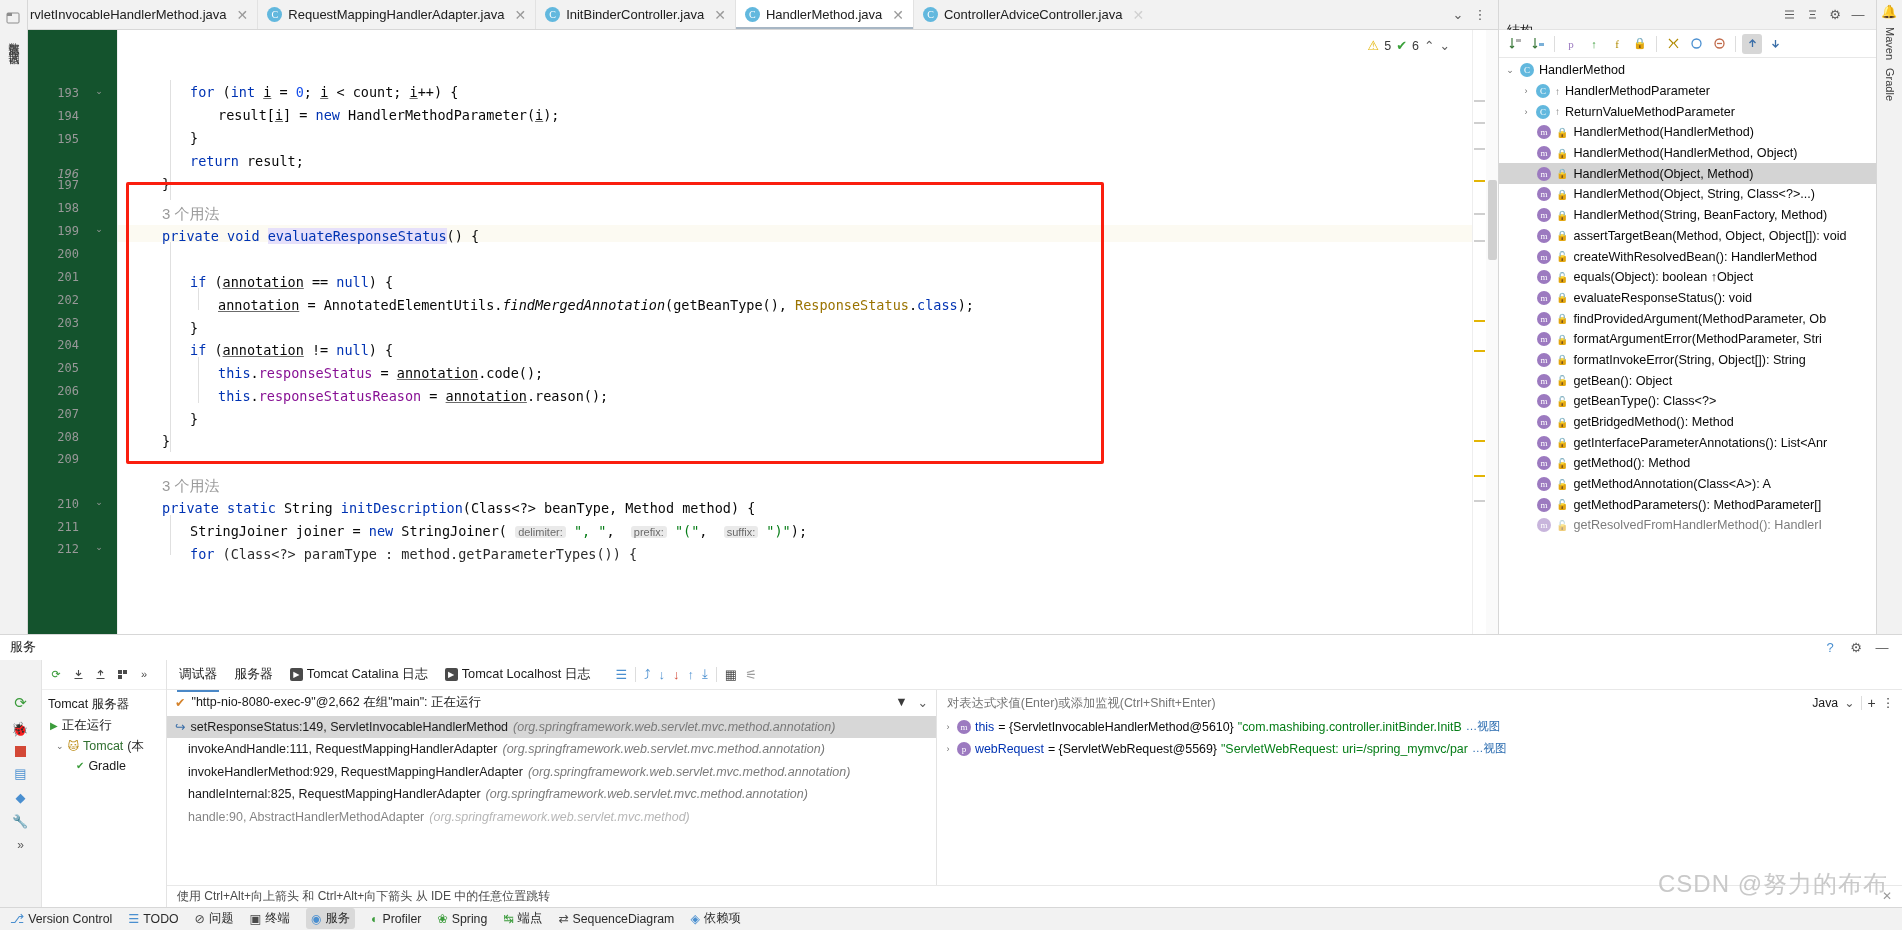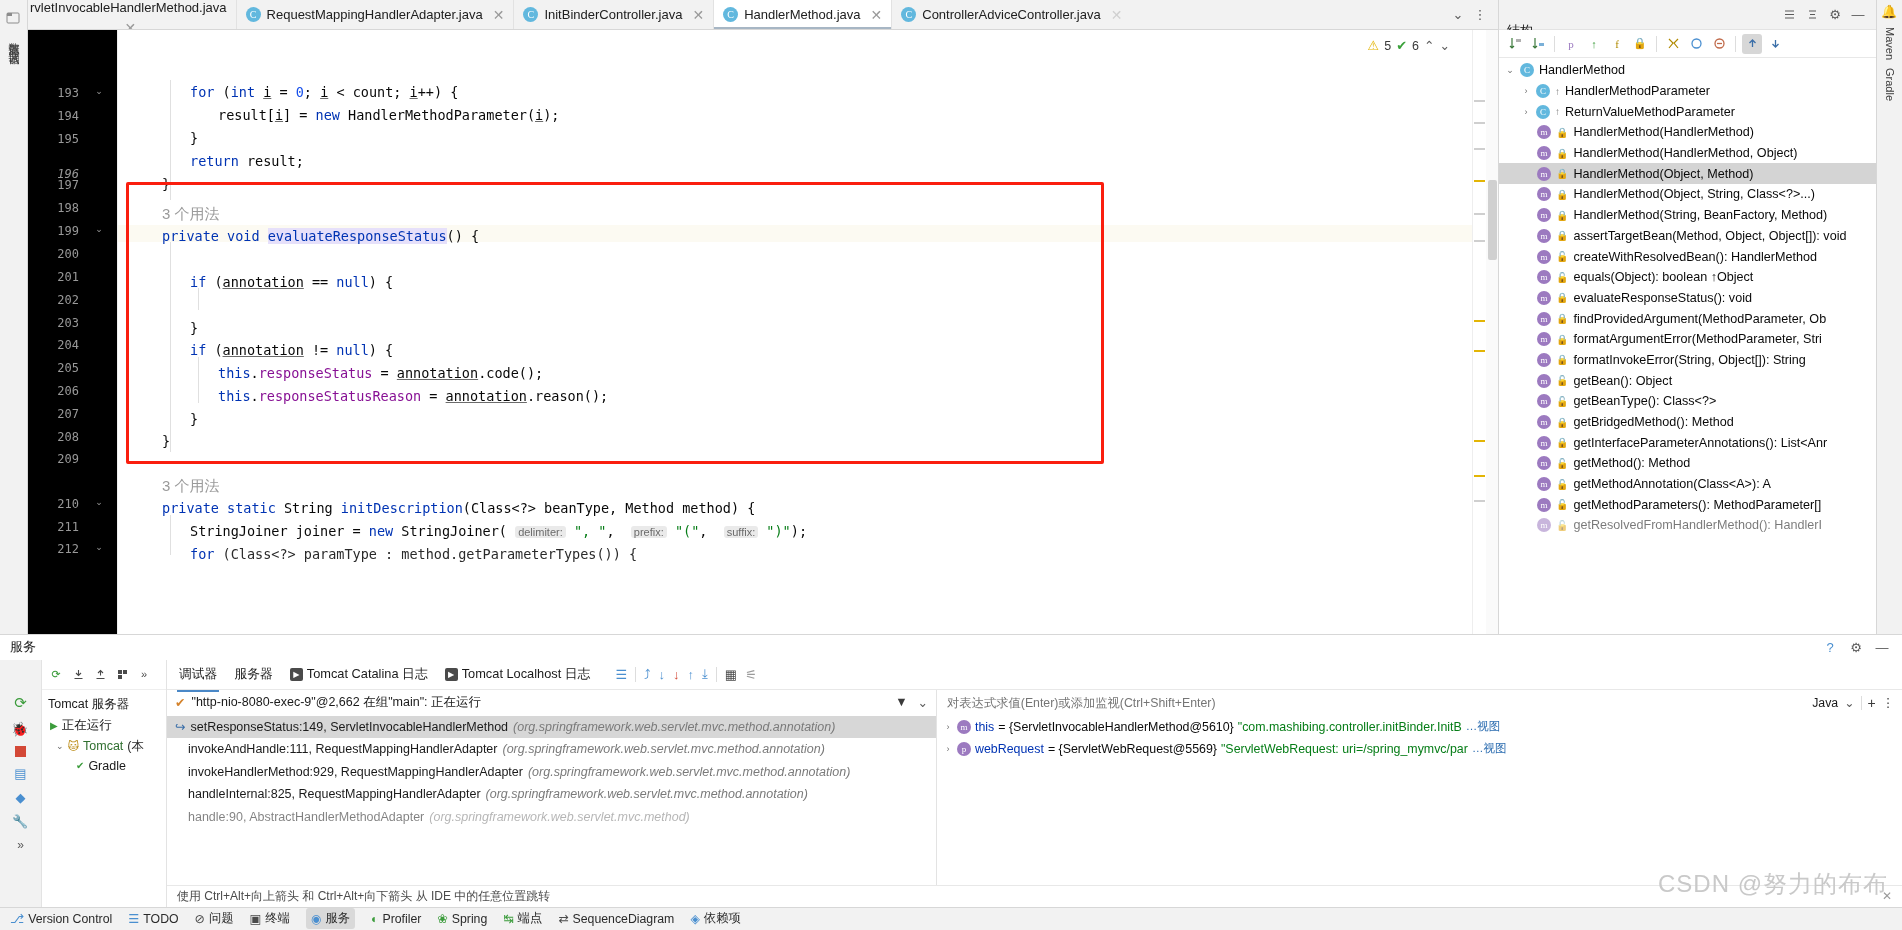--- a/index.html
+++ b/index.html
@@ -53,21 +53,21 @@
     width:15px;height:15px;border-radius:50%;background:#62b8de;color:#fff;
     font-size:10px; display:flex;align-items:center;justify-content:center;
     font-family:"Liberation Serif",serif; flex:0 0 15px;
   }
   #tabbar .tabactions{ margin-left:auto; display:flex; align-items:center; gap:2px; padding:0 8px; background:#f2f2f2;}
   .ibtn{ width:20px;height:20px;display:flex;align-items:center;justify-content:center;color:#5a5a5a;font-size:13px;}
 
   
   #editor-body { flex:1 1 auto; display:flex; position:relative; overflow:hidden; background:#fff;}
   #gutter {
-    width:90px; background:#000000; flex:0 0 90px; position:relative;
+    width:90px; background:#14532d; flex:0 0 90px; position:relative;
     border-right:1px solid #eee;
   }
   .gline{
     position:absolute; right:38px; font-size:12px; color:#999;
     font-family:"DejaVu Sans Mono",monospace; text-align:right; width:40px;
   }
   .gfold{ position:absolute; right:12px; width:12px; height:12px; color:#9a9a9a; font-size:9px; text-align:center;}
 
   #codearea{ position:relative; flex:1 1 auto; overflow:hidden; background:#fff;}
   .cl{
@@ -229,21 +229,21 @@
             <rect x="2" y="3" width="5" height="3" fill="#6a6a6a"></rect>
           </svg>
       </div>
       <div class="railtxt">数据源</div>
       <div class="railtxt">调试器</div>
     </div>
 
     <div id="editor-col">
 
       <div id="tabbar">
-        <div class="tab" style="padding-left:2px;flex-direction:column;">
+        <div class="tab" style="padding-left:2px;">
           <span>rvletInvocableHandlerMethod.java</span>
           <span class="xclose">✕</span>
         </div>
         <div class="tab">
           <span class="jicon">C</span>
           <span>RequestMappingHandlerAdapter.java</span>
           <span class="xclose">✕</span>
         </div>
         <div class="tab">
           <span class="jicon">C</span>
@@ -306,20 +306,21 @@
 
           <div class="cl" style="top:54px;  left:72px;"><span class="kw">for</span> (<span class="kw">int</span> <span class="uline">i</span> = <span class="num">0</span>; <span class="uline">i</span> &lt; count; <span class="uline">i</span>++) {</div>
           <div class="cl" style="top:77px;  left:100px;">result[<span class="uline">i</span>] = <span class="kw">new</span> HandlerMethodParameter(<span class="uline">i</span>);</div>
           <div class="cl" style="top:100px; left:72px;">}</div>
           <div class="cl" style="top:123px; left:72px;"><span class="kw">return</span> result;</div>
           <div class="cl" style="top:146px; left:44px;">}</div>
 
           <div class="cl usage" style="top:176px; left:44px;">3 个用法</div>
           <div class="cl" style="top:198px; left:44px;"><span class="kw">private</span> <span class="kw">void</span> <span class="mname">evaluateResponseStatus</span>() {</div>
           <div class="cl" style="top:244px; left:72px;"><span class="kw">if</span> (<span class="uline">annotation</span> == <span class="kw">null</span>) {</div>
+          <div class="cl" style="top:267px; left:100px;"><span class="uline">annotation</span> = AnnotatedElementUtils.<span class="ital">findMergedAnnotation</span>(getBeanType(), <span class="type">ResponseStatus</span>.<span class="kw">class</span>);</div>
           <div class="cl" style="top:290px; left:72px;">}</div>
           <div class="cl" style="top:312px; left:72px;"><span class="kw">if</span> (<span class="uline">annotation</span> != <span class="kw">null</span>) {</div>
           <div class="cl" style="top:335px; left:100px;"><span class="kw">this</span>.<span class="fld">responseStatus</span> = <span class="uline">annotation</span>.code();</div>
           <div class="cl" style="top:358px; left:100px;"><span class="kw">this</span>.<span class="fld">responseStatusReason</span> = <span class="uline">annotation</span>.reason();</div>
           <div class="cl" style="top:381px; left:72px;">}</div>
           <div class="cl" style="top:403px; left:44px;">}</div>
 
           <div class="cl usage" style="top:448px; left:44px;">3 个用法</div>
           <div class="cl" style="top:493px; left:72px;">StringJoiner joiner = <span class="kw">new</span> StringJoiner(&nbsp;<span class="hintchip">delimiter:</span> <span class="str">", "</span>,&nbsp; <span class="hintchip">prefix:</span> <span class="str">"("</span>,&nbsp; <span class="hintchip">suffix:</span> <span class="str">")"</span>);</div>
           <div class="cl" style="top:470px; left:44px;"><span class="kw">private</span> <span class="kw">static</span> String <span class="kw">initDescription</span>(Class&lt;?&gt; beanType, Method method) {</div>

